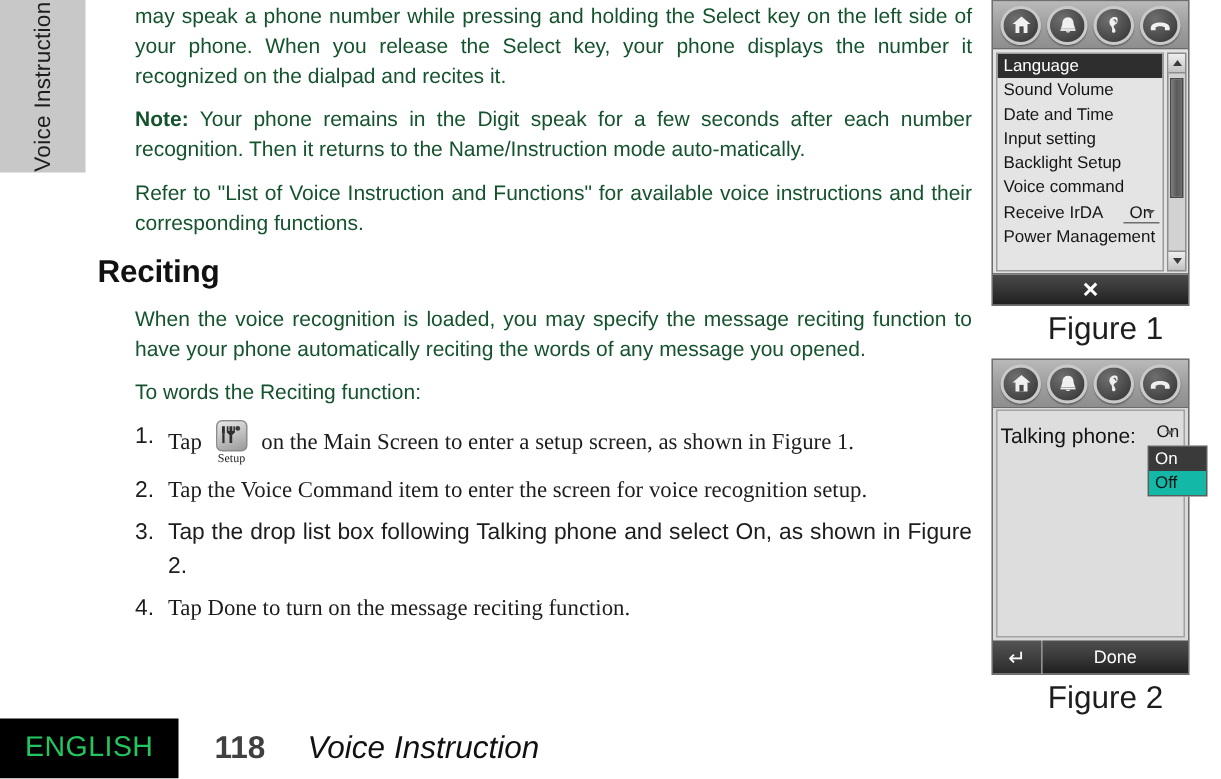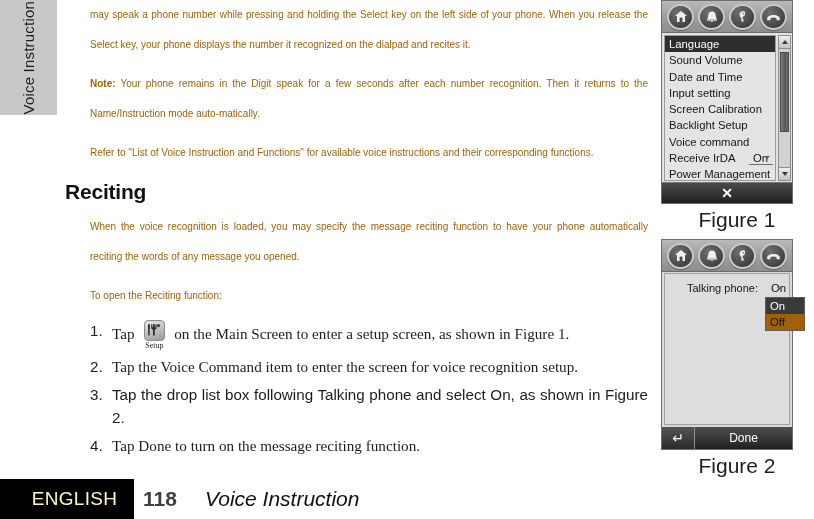--- a/index.html
+++ b/index.html
@@ -38,25 +38,25 @@
   }
 
   
   .content {
     position: absolute;
     left: 90px;
     top: 0;
     width: 558px;
   }
   .para {
-    font-size: 10px;
-    line-height: 30px;
+    font-size: 14px;
+    line-height: 20px;
     text-align: justify;
     margin: 0 0 9px 0;
-    color: #a16207;
+    color: #14532d;
   }
   .para b { font-weight: bold; }
 
   h2.section-title {
     font-size: 21px;
     font-weight: bold;
     margin: 12px 0 8px -25px;
     color: #111;
     letter-spacing: -0.2px;
   }
@@ -295,22 +295,22 @@
     position: absolute;
     left: 2px; right: 2px;
     top: 33px;
     bottom: 24px;
     background: #dddddd;
     border: 1px solid #a2a2a2;
     box-sizing: border-box;
   }
   .field-label {
     position: absolute;
-    left: 22px; top: 8px;
-    font-size: 11px;
+    left: 2px; top: 8px;
+    font-size: 14px;
     color: #141414;
   }
   .field-value {
     position: absolute;
     left: 106px; top: 8px;
     font-size: 11.3px;
     color: #141414;
   }
   .field-caret {
     position: absolute;
@@ -328,21 +328,21 @@
     border: 1px solid #5c5c5c;
     background: #ffffff;
     box-sizing: border-box;
   }
   .dd-opt {
     height: 16px;
     line-height: 16px;
     font-size: 11.3px;
     padding-left: 4px;
     color: #141414;
-    background: #a16207;
+    background: #14b8a6;
   }
   .dd-opt.sel {
     background: #3a3a3a;
     color: #ffffff;
   }
 
   .fig-caption {
     text-align: center;
     font-size: 21px;
     margin-top: 4px;
@@ -357,27 +357,26 @@
     width: 814px;
     height: 40px;
   }
   .footer .lang-box {
     position: absolute;
     left: 0;
     top: 0;
     width: 119px;
     height: 40px;
     background: #000000;
-    color: #fef9c3;
+    color: #22c55e;
     display: flex;
     align-items: center;
     justify-content: center;
     font-size: 19px;
     letter-spacing: 0.3px;
-    padding-left: 15px;
   }
   .footer .pageno {
     position: absolute;
     left: 143px;
     top: 8px;
     font-size: 21px;
     font-weight: bold;
     color: #404040;
   }
   .footer .chapter {
@@ -401,21 +400,21 @@
   <p class="para">may speak a phone number while pressing and holding the Select key on the left side of your phone. When you release the Select key, your phone displays the number it recognized on the dialpad and recites it.</p>
 
   <p class="para"><b>Note:</b> <span>Your phone remains in the Digit speak for a few seconds after each number recognition. Then it returns to the Name/Instruction mode auto-matically.</span></p>
 
   <p class="para">Refer to "List of Voice Instruction and Functions" for available voice instructions and their corresponding functions.</p>
 
   <h2 class="section-title">Reciting</h2>
 
   <p class="para">When the voice recognition is loaded, you may specify the message reciting function to have your phone automatically reciting the words of any message you opened.</p>
 
-  <p class="para" style="text-align:left;">To open the Reciting function:</p>
+  <p class="para" style="text-align:left;">To words the Reciting function:</p>
 
   <ol class="steps">
 
     <li class="step">
       <span class="num">1.</span>
       <span class="plain"><span>Tap</span>
         <span class="setup-icon">
           <span class="glyph">
             <svg width="15" height="14" viewBox="0 0 15 14" aria-hidden="true">
               <circle cx="11.5" cy="2.6" r="1.6" fill="#3a3a3a"></circle>
@@ -477,21 +476,20 @@
         </svg>
       </span>
     </div>
 
     <div class="listwrap">
       <div class="listbox">
         <div class="row selected"><span>Language</span></div>
         <div class="row"><span>Sound Volume</span></div>
         <div class="row"><span>Date and Time</span></div>
         <div class="row"><span>Input setting</span></div>
-        <div class="row"><span>Screen Calibration</span></div>
         <div class="row"><span>Backlight Setup</span></div>
         <div class="row"><span>Voice command</span></div>
         <div class="row">
           <span>Receive IrDA</span>
           <span class="inline-val">On</span>
           <span class="mini-caret"></span>
           <span class="underline"></span>
         </div>
         <div class="row"><span>Power Management</span></div>
       </div>

